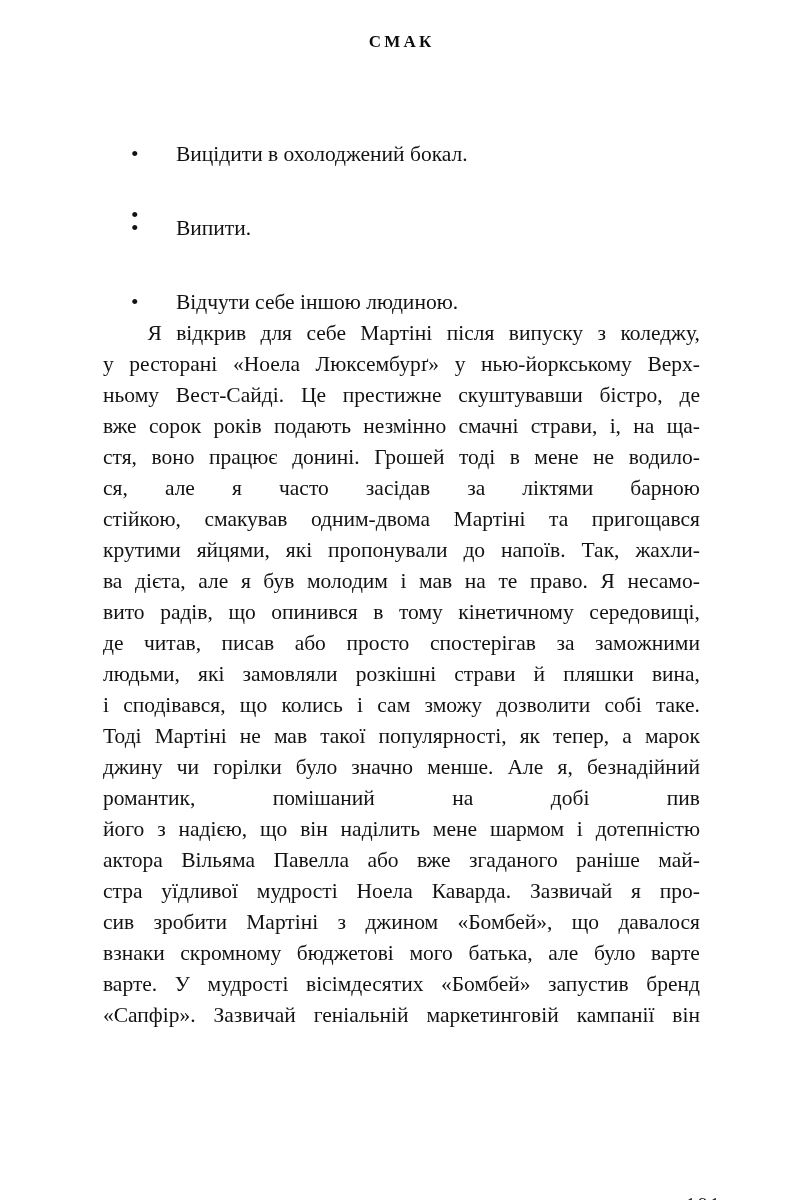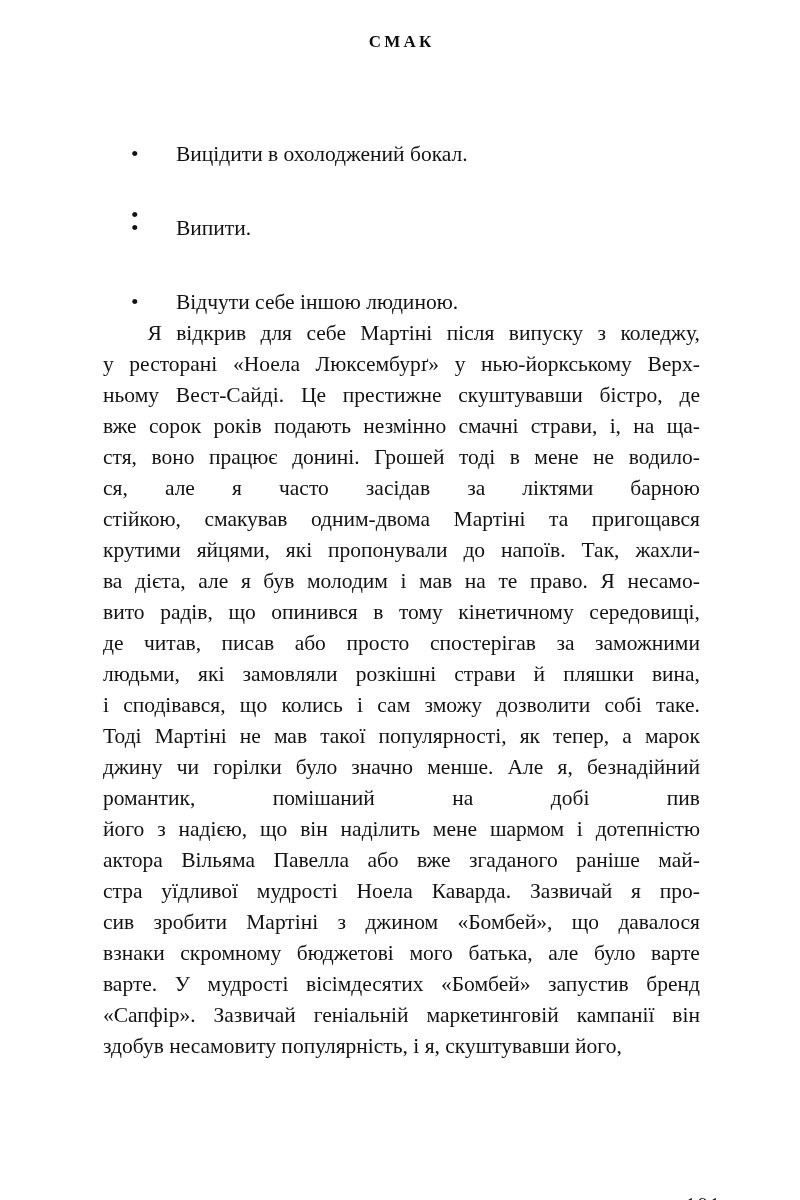--- a/index.html
+++ b/index.html
@@ -386,20 +386,19 @@
           <span>бренд</span>
         </span>
         <span class="line j">
           <span>«Сапфір».</span>
           <span>Зазвичай</span>
           <span>геніальній</span>
           <span>маркетинговій</span>
           <span>кампанії</span>
           <span>він</span>
         </span>
-        <span class="line">здобув несамовиту популярність, і я, скуштувавши його,</span>
       </p>
 
   </div>
 
   <div class="folio">191</div>
 
 </div>
 
 </body></html>

